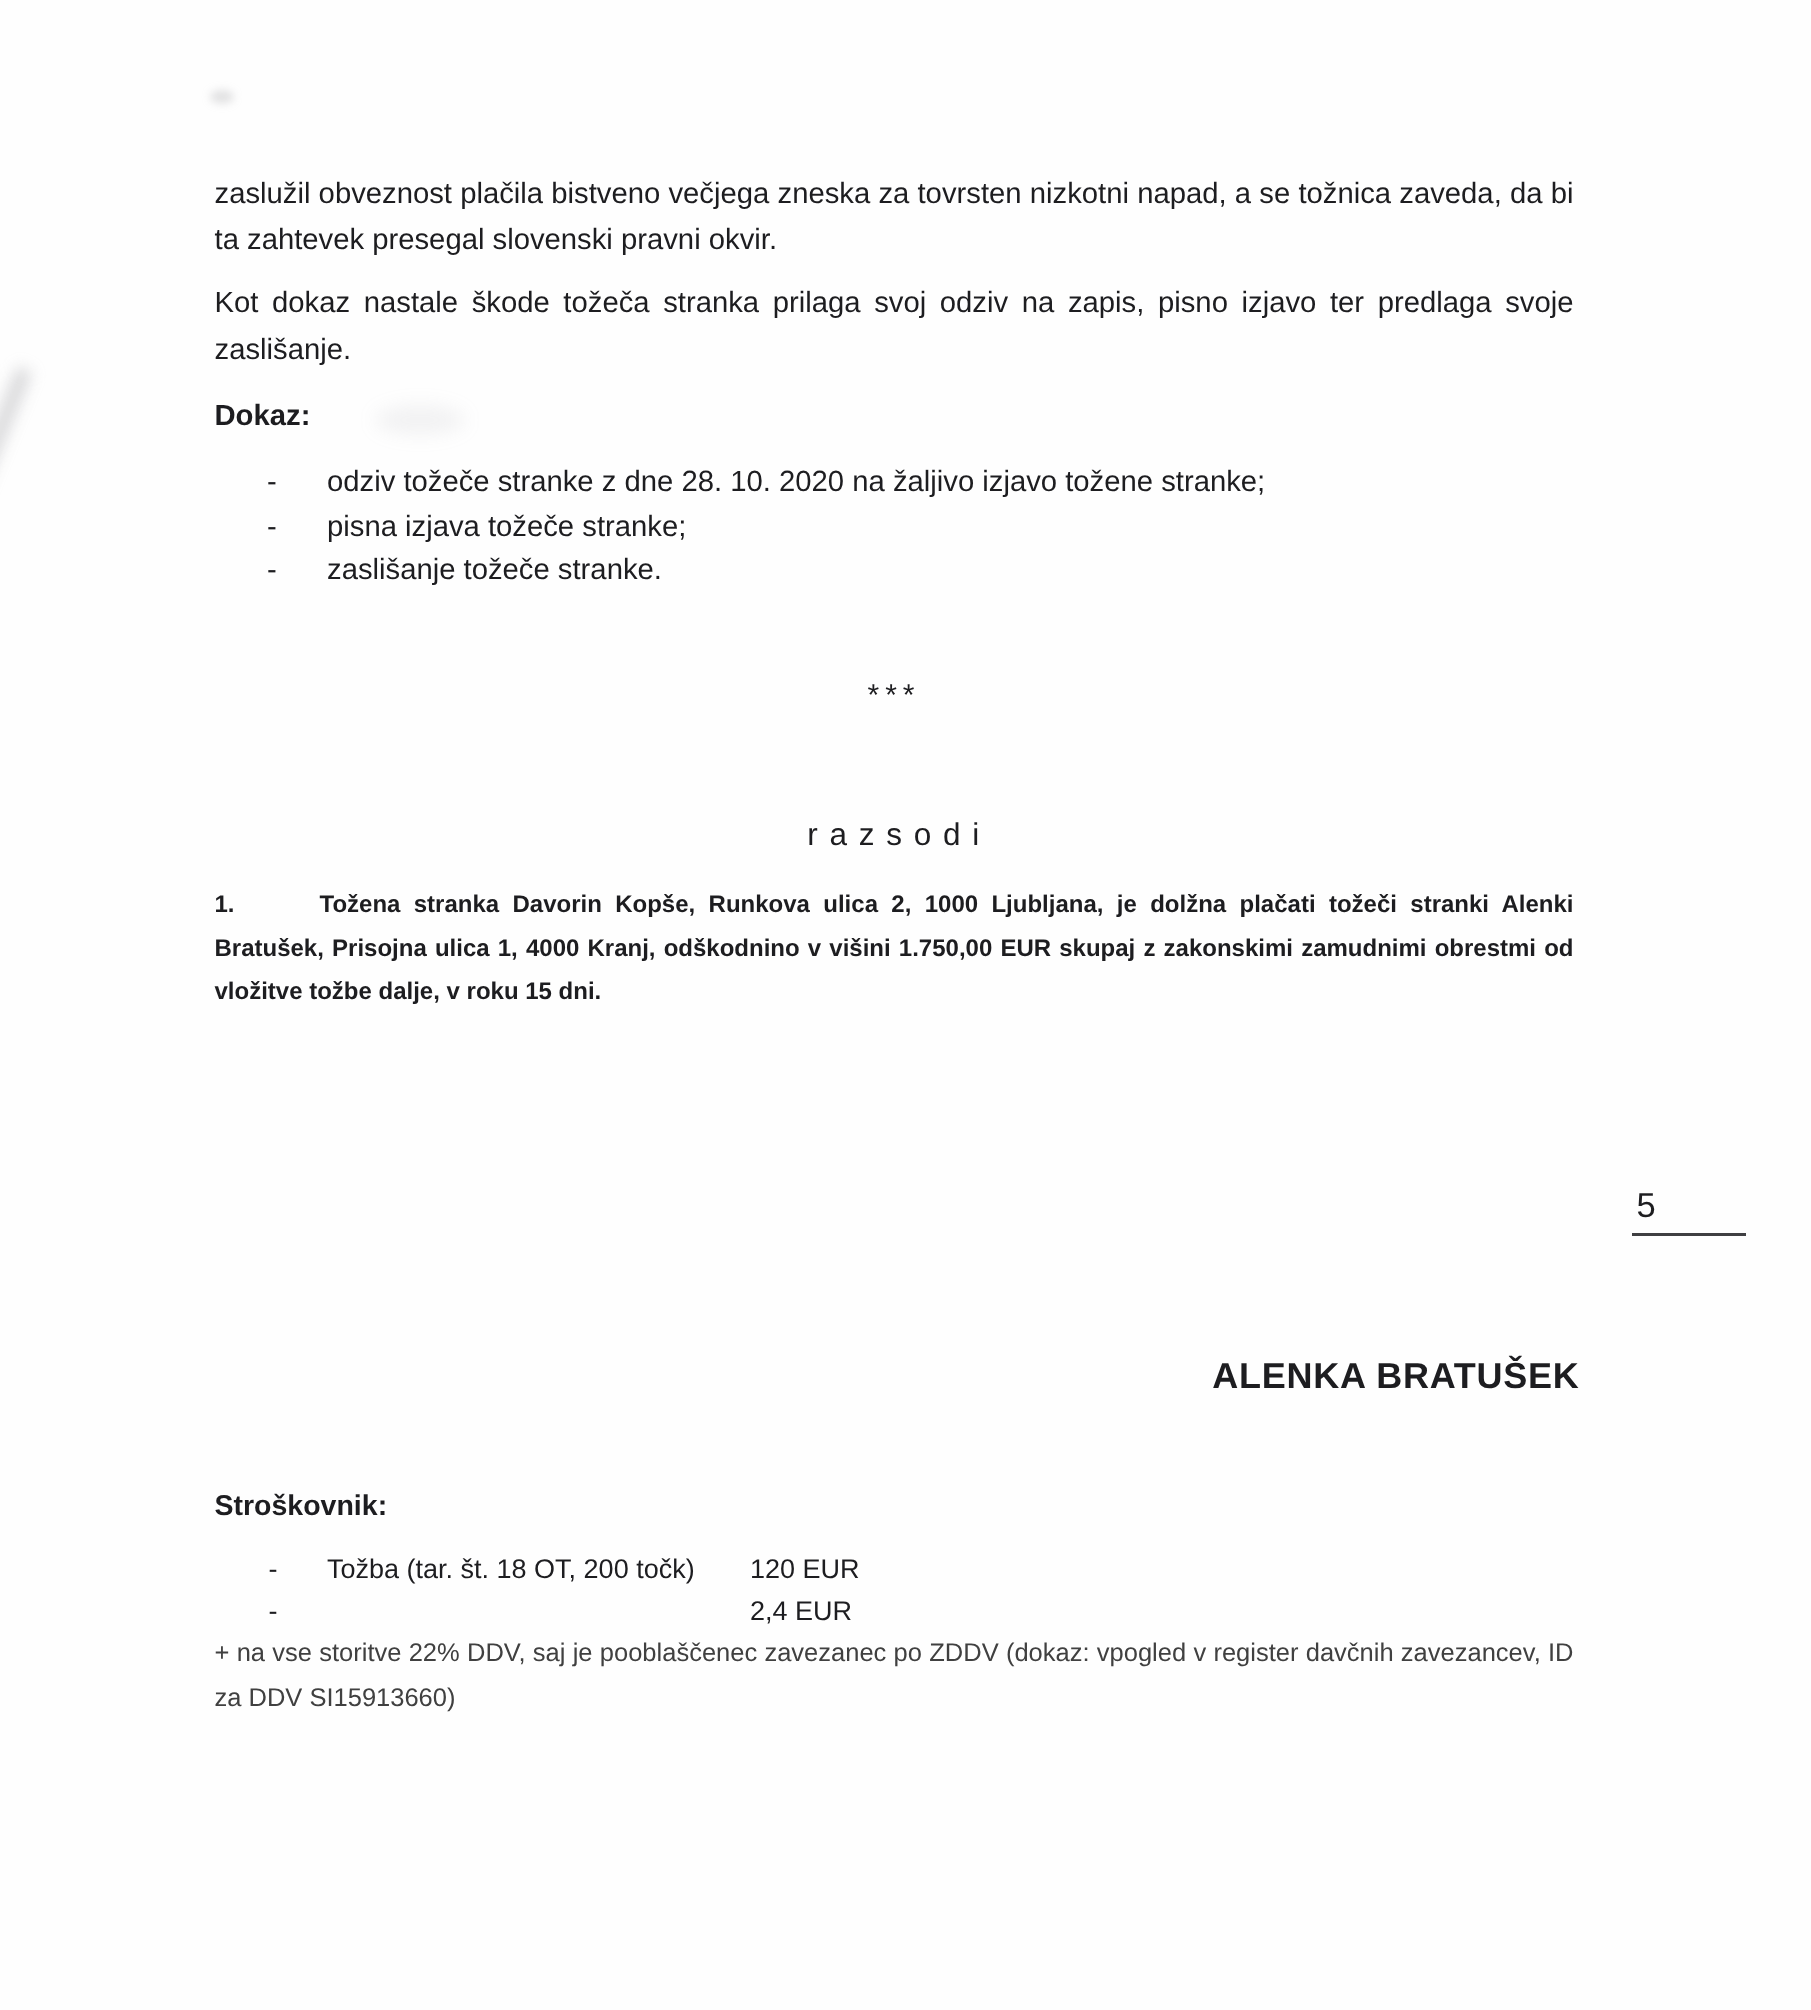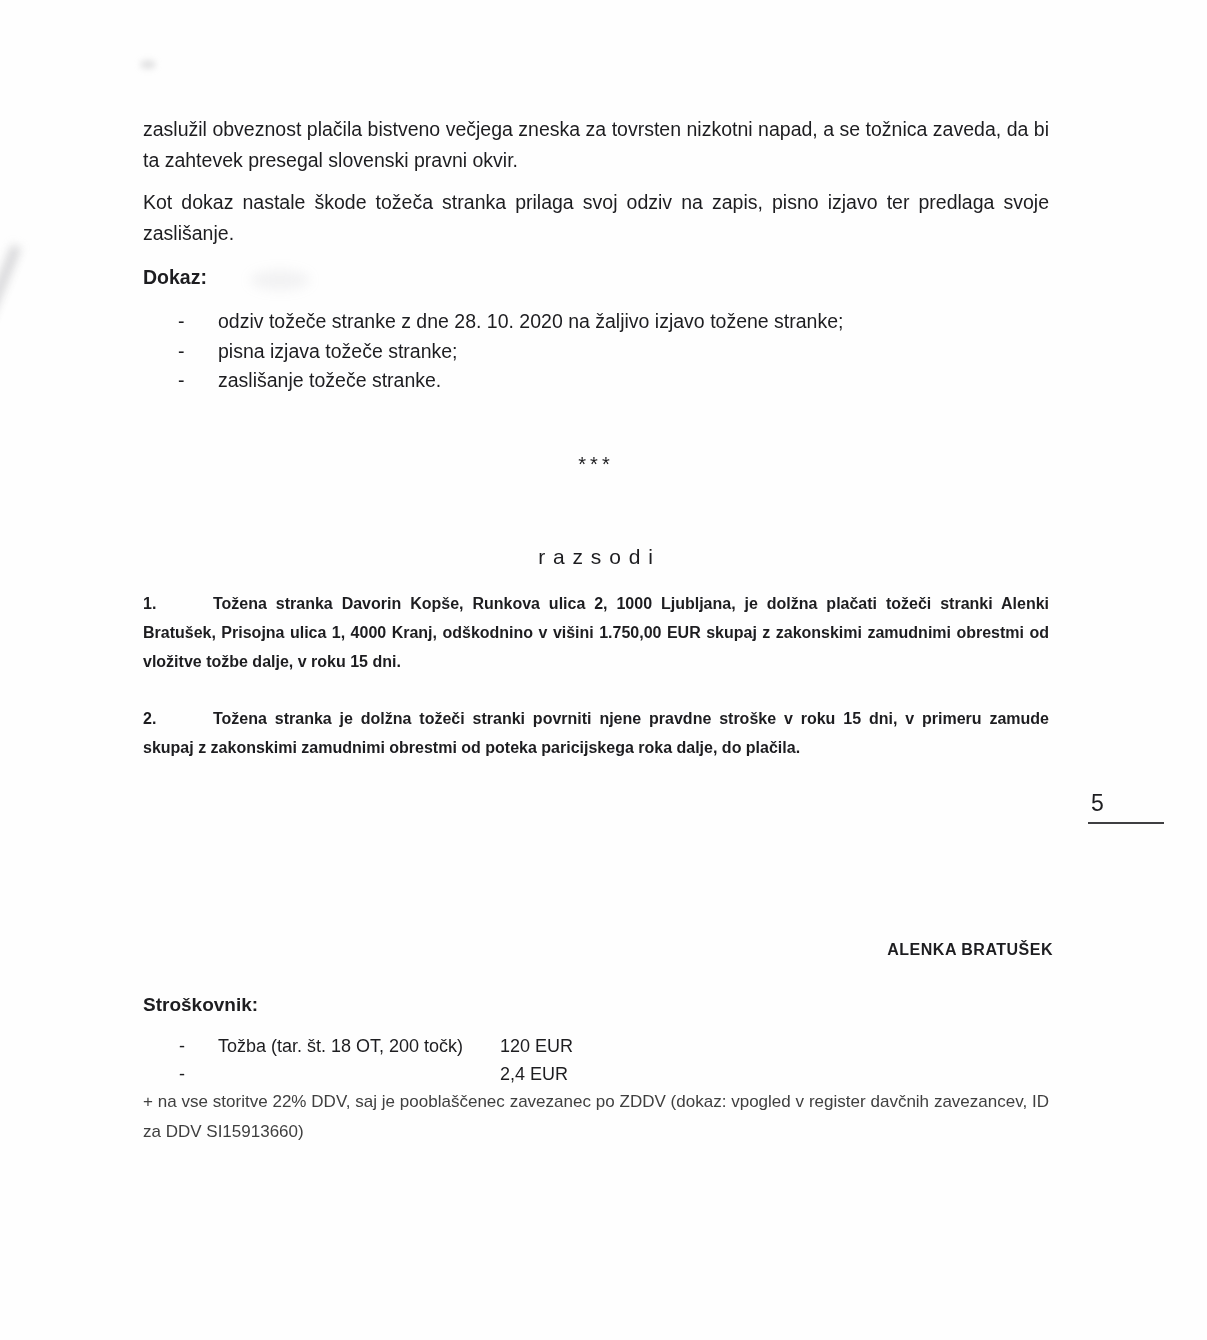--- a/index.html
+++ b/index.html
@@ -113,23 +113,23 @@
     width: 76px;
     border-bottom: 2px solid #3f3f42;
     padding-bottom: 5px;
   }
   .page-number-block .num {
     font-size: 23px;
     line-height: 28px;
     padding-left: 3px;
   }
   .signature {
-    top: 941px;
+    top: 904px;
     right: 154px;
-    font-size: 16px;
+    font-size: 24px;
     font-weight: bold;
     letter-spacing: 0.5px;
   }
   .stroskovnik-heading {
     font-size: 19px;
     font-weight: bold;
     line-height: 28px;
   }
   .cost-list .row {
     position: relative;
@@ -191,23 +191,20 @@
 
   <div class="abs content-block separator" style="top:452px">***</div>
 
 
   <div class="abs content-block razsodi" style="top:543px">r a z s o d i</div>
 
   <div class="abs content-block verdict" style="top:589px">
     <span class="vnum">1.</span><span>Tožena stranka Davorin Kopše, Runkova ulica 2, 1000 Ljubljana, je dolžna plačati tožeči stranki Alenki Bratušek, Prisojna ulica 1, 4000 Kranj, odškodnino v višini 1.750,00 EUR skupaj z zakonskimi zamudnimi obrestmi od vložitve tožbe dalje, v roku 15 dni.</span>
   </div>
 
-  <div class="abs content-block verdict" style="top:704px">
-    <span class="vnum">2.</span><span>Tožena stranka je dolžna tožeči stranki povrniti njene pravdne stroške v roku 15 dni, v primeru zamude skupaj z zakonskimi zamudnimi obrestmi od poteka paricijskega roka dalje, do plačila.</span>
-  </div>
 
   <div class="abs page-number-block">
     <div class="num">5</div>
   </div>
 
   <div class="abs signature">ALENKA BRATUŠEK</div>
 
   <div class="abs content-block stroskovnik-heading" style="top:991px">Stroškovnik:</div>
 
   <div class="abs content-block cost-list" style="top:1033px">

